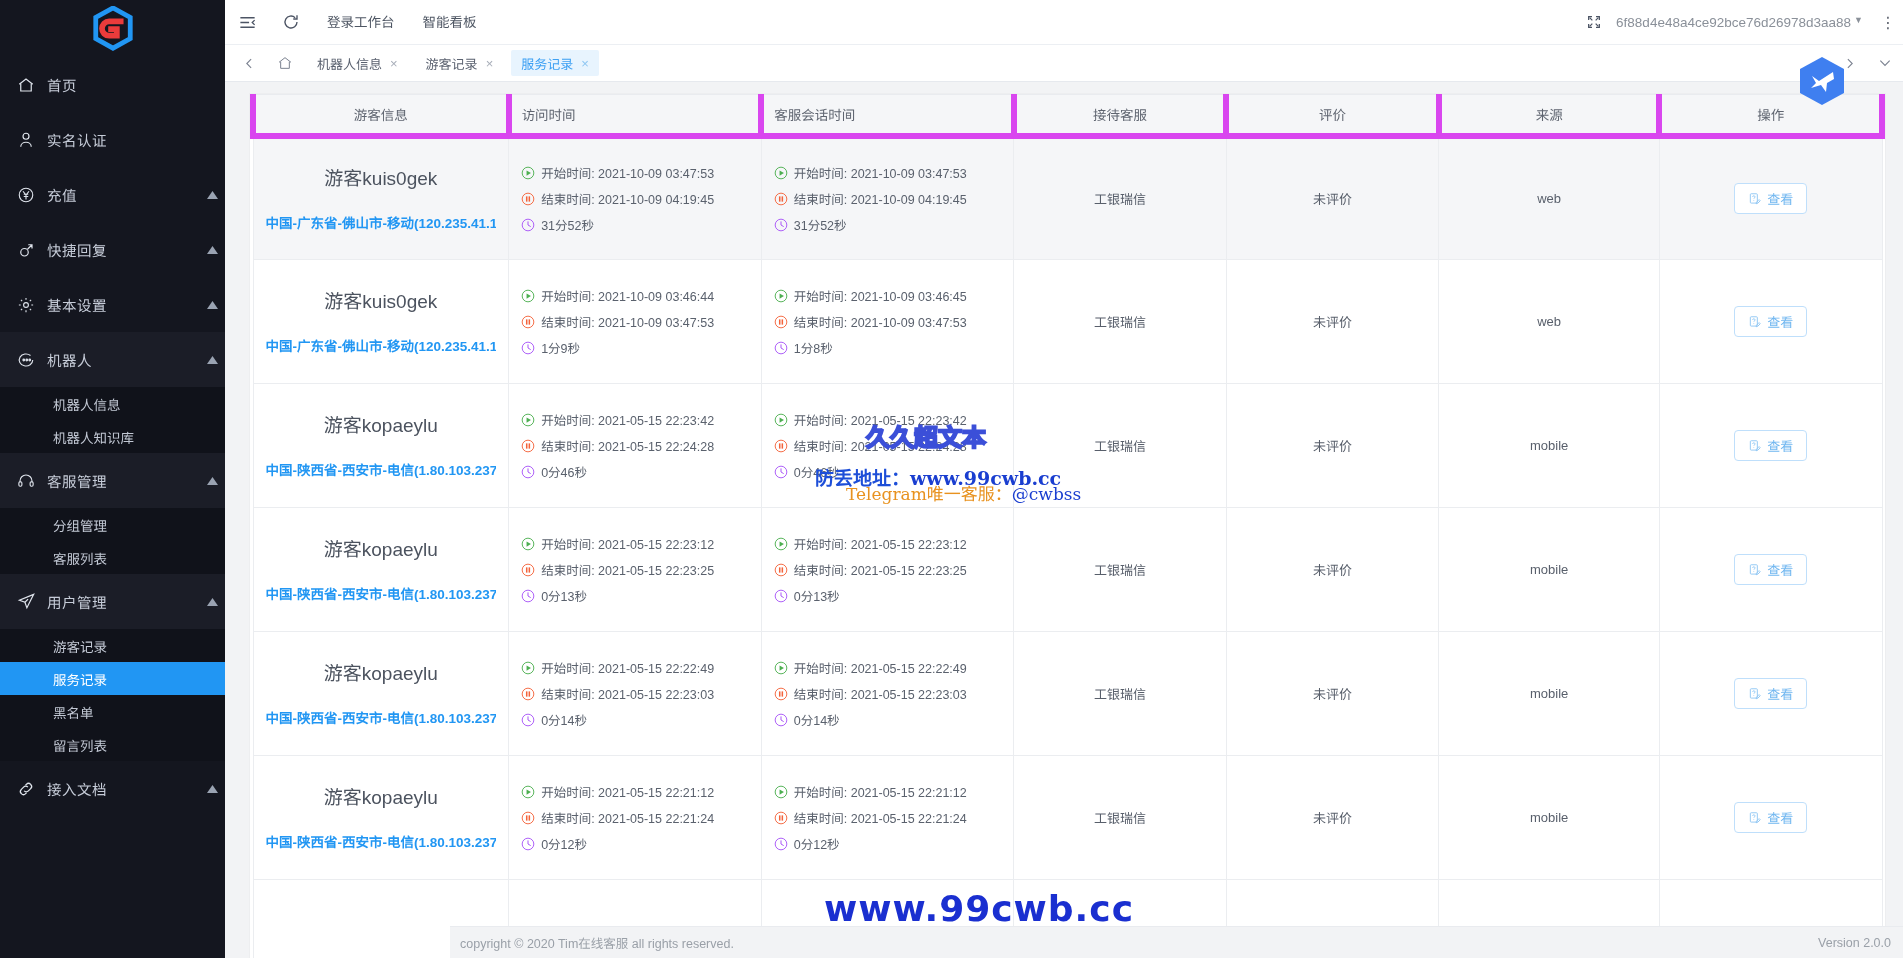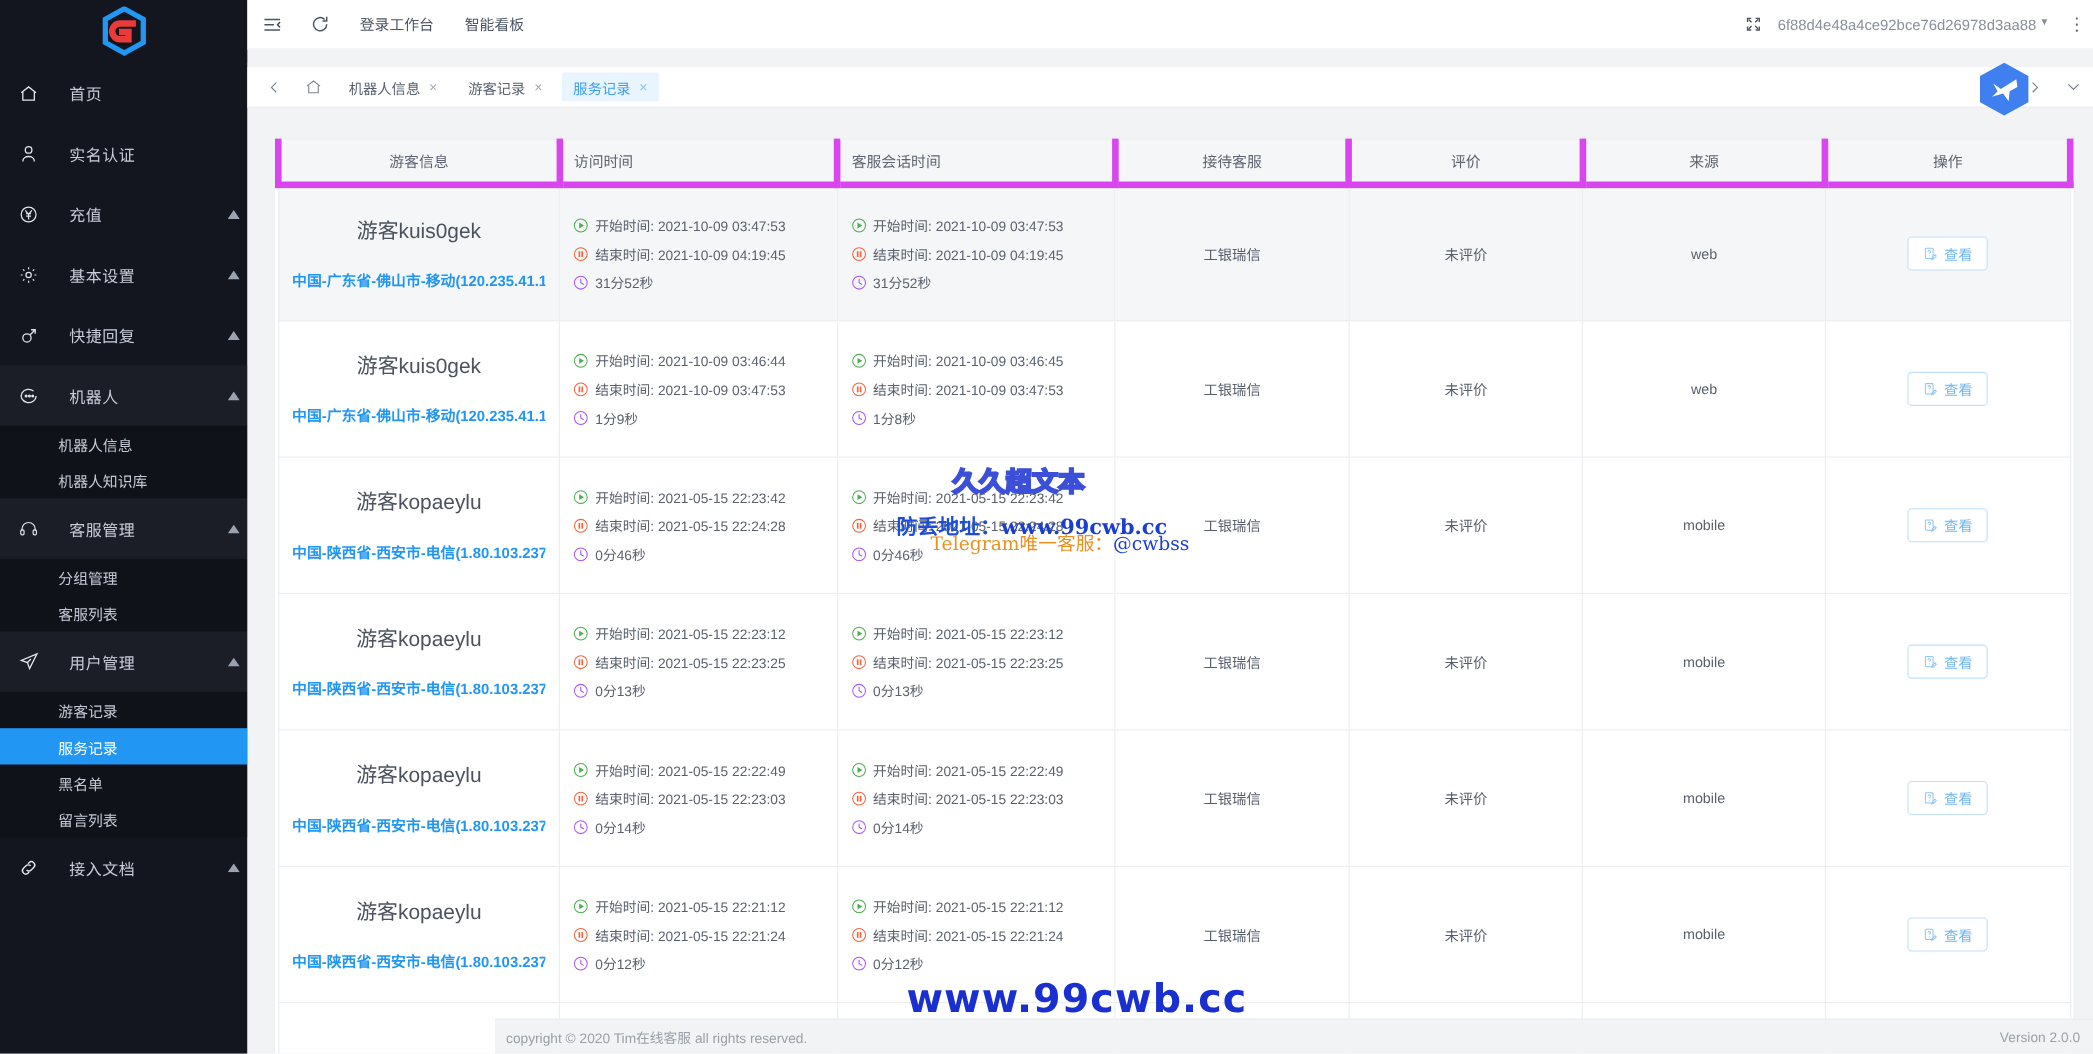--- a/index.html
+++ b/index.html
@@ -25,37 +25,37 @@
     background: #14161f;
   }
   .logo-hex { width: 44px; height: 46px; }
   .nav { padding: 0; margin: 0; list-style: none; }
   .nav-item {
     height: 55px; display: flex; align-items: center;
     padding-left: 17px; color: #c6ccd8; font-size: 14.5px;
     cursor: pointer; position: relative;
   }
   .nav-item .ico { width: 30px; flex: 0 0 30px; display:flex; align-items:center; color:#dfe4ec; }
-  .nav-item .lbl { flex: 1 1 auto; letter-spacing: .5px; margin-left: 16px; }
+  .nav-item .lbl { flex: 1 1 auto; letter-spacing: .5px; }
   .nav-item .caret {
     width: 26px; flex: 0 0 26px; display: flex; align-items: center;
     justify-content: center; color: #9aa3b2;
   }
   .nav-item.parent { background: #1b1d27; }
   .nav-sub {
     list-style: none; margin: 0; padding: 0; background: #10121a;
   }
   .nav-sub li {
     height: 33px; display: flex; align-items: center;
     padding-left: 53px; font-size: 13.5px; color: #c2c8d4; cursor: pointer;
   }
   .nav-sub li.active { background: #2196f3; color: #fff; }
 
   
-  .main { flex: 1 1 auto; display: flex; flex-direction: column; height: 958px; background: #f2f3f5; position: relative; gap: 16px; }
+  .main { flex: 1 1 auto; display: flex; flex-direction: column; height: 958px; background: #f2f3f5; position: relative; }
 
   .topbar {
     height: 45px; background: #fff; display: flex; align-items: center;
     border-bottom: 1px solid #eceff3; flex: 0 0 45px;
   }
   .topbar .tb-ico {
     width: 44px; height: 45px; display: flex; align-items: center; justify-content: center;
     color: #4c5464; cursor: pointer;
   }
   .topbar .tb-link {
@@ -199,41 +199,41 @@
         <span class="lbl">充值</span>
         <span class="caret">
           <svg width="11" height="8" viewBox="0 0 11 8">
               <polygon points="5.5,0 11,8 0,8" fill="currentColor"></polygon>
             </svg>
         </span>
       </li>
 
       <li class="nav-item">
         <span class="ico">
+          <svg width="18" height="18" viewBox="0 0 24 24" fill="none" stroke="currentColor" stroke-width="1.6">
+              <circle cx="10" cy="15" r="5"></circle>
+              <path d="M14 11l6-6M15 5h5v5"></path>
+            </svg>
+        </span>
+        <span class="lbl">快捷回复</span>
+        <span class="caret">
+          <svg width="11" height="8" viewBox="0 0 11 8">
+              <polygon points="5.5,0 11,8 0,8" fill="currentColor"></polygon>
+            </svg>
+        </span>
+      </li>
+
+      <li class="nav-item">
+        <span class="ico">
           <svg width="18" height="18" viewBox="0 0 24 24" fill="none" stroke="currentColor" stroke-width="1.5">
               <circle cx="12" cy="12" r="3.2"></circle>
               <path d="M12 2.5v2.4M12 19.1v2.4M2.5 12h2.4M19.1 12h2.4M5.2 5.2l1.7 1.7M17.1 17.1l1.7 1.7M18.8 5.2l-1.7 1.7M6.9 17.1l-1.7 1.7"></path>
             </svg>
         </span>
         <span class="lbl">基本设置</span>
-        <span class="caret">
-          <svg width="11" height="8" viewBox="0 0 11 8">
-              <polygon points="5.5,0 11,8 0,8" fill="currentColor"></polygon>
-            </svg>
-        </span>
-      </li>
-
-      <li class="nav-item">
-        <span class="ico">
-          <svg width="18" height="18" viewBox="0 0 24 24" fill="none" stroke="currentColor" stroke-width="1.6">
-              <circle cx="10" cy="15" r="5"></circle>
-              <path d="M14 11l6-6M15 5h5v5"></path>
-            </svg>
-        </span>
-        <span class="lbl">快捷回复</span>
         <span class="caret">
           <svg width="11" height="8" viewBox="0 0 11 8">
               <polygon points="5.5,0 11,8 0,8" fill="currentColor"></polygon>
             </svg>
         </span>
       </li>
 
       <li class="nav-item parent">
         <span class="ico">
           <svg width="18" height="18" viewBox="0 0 24 24" fill="none" stroke="currentColor" stroke-width="1.5">

